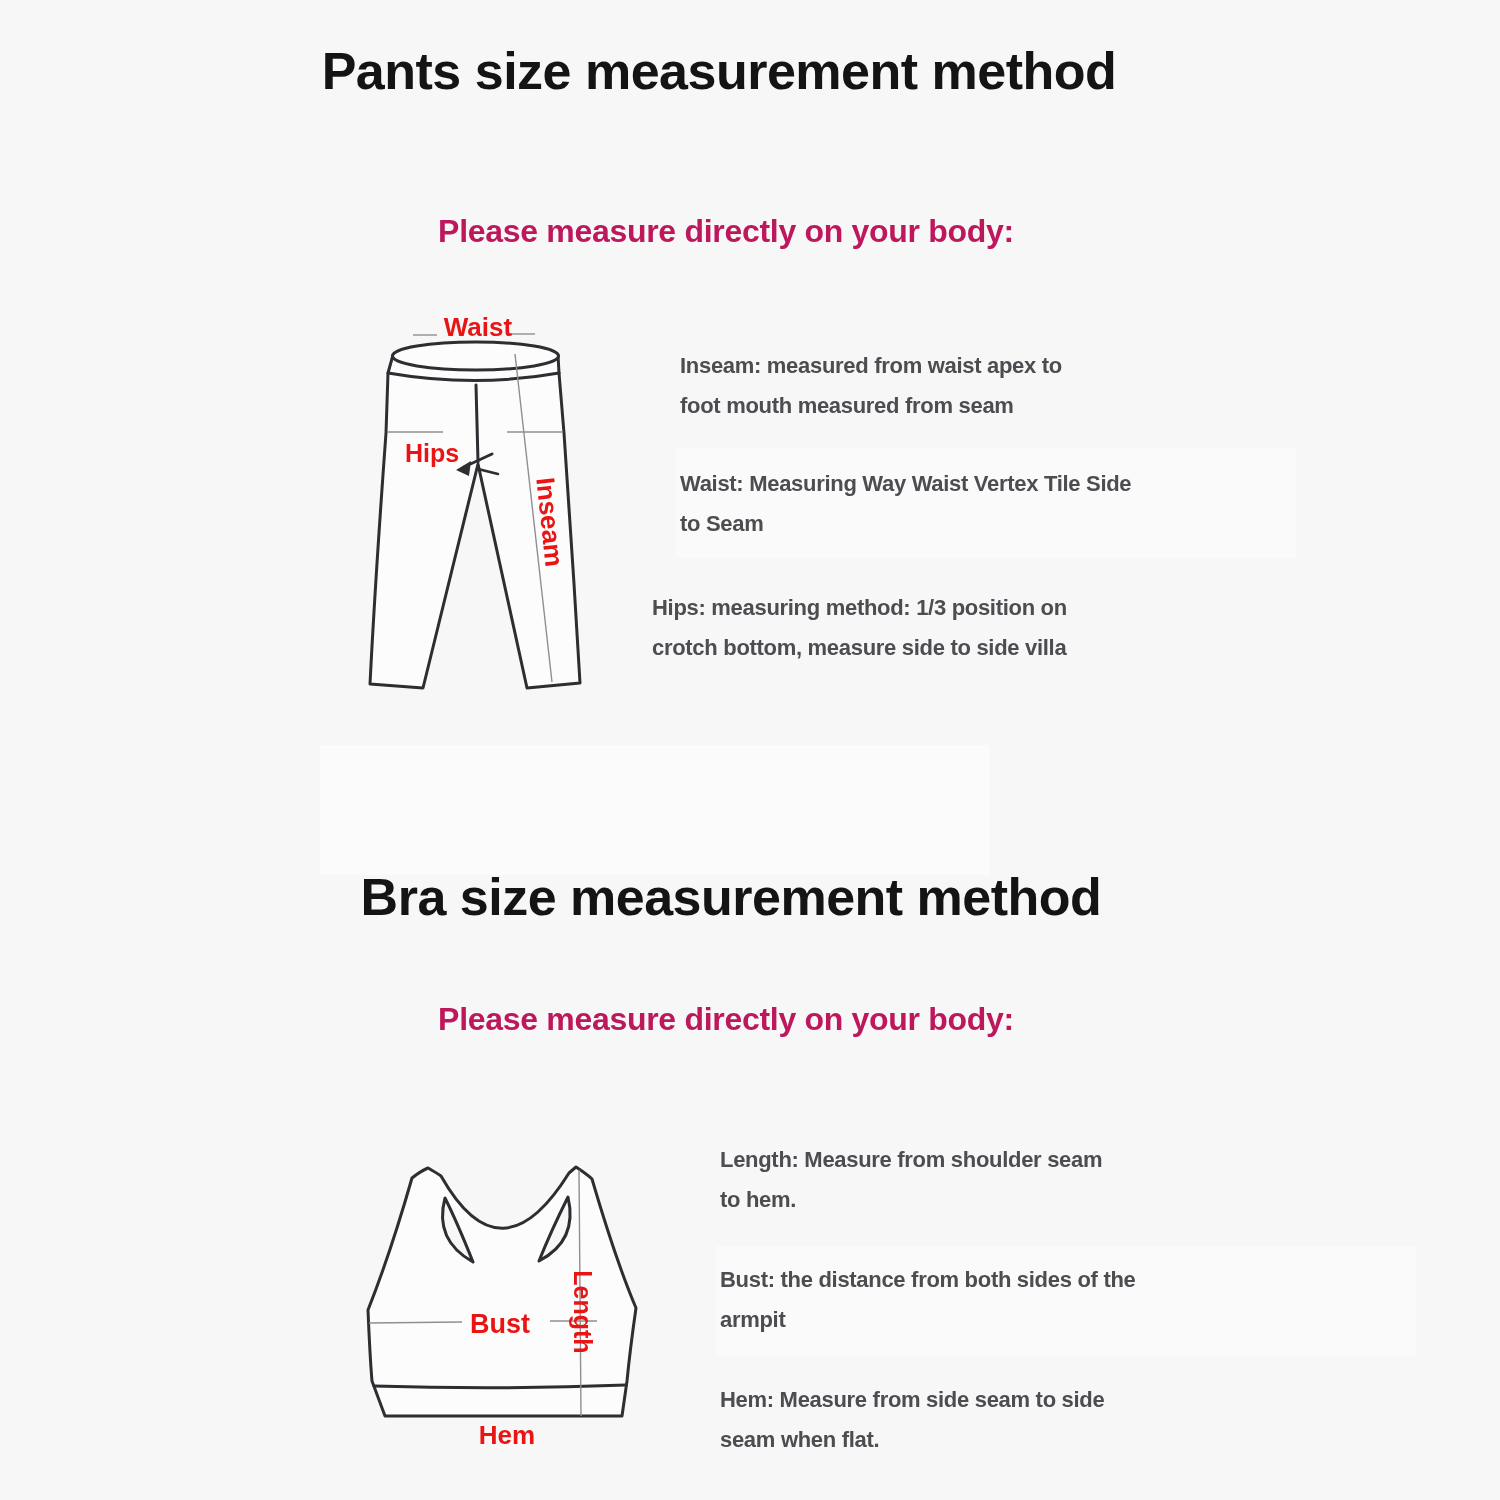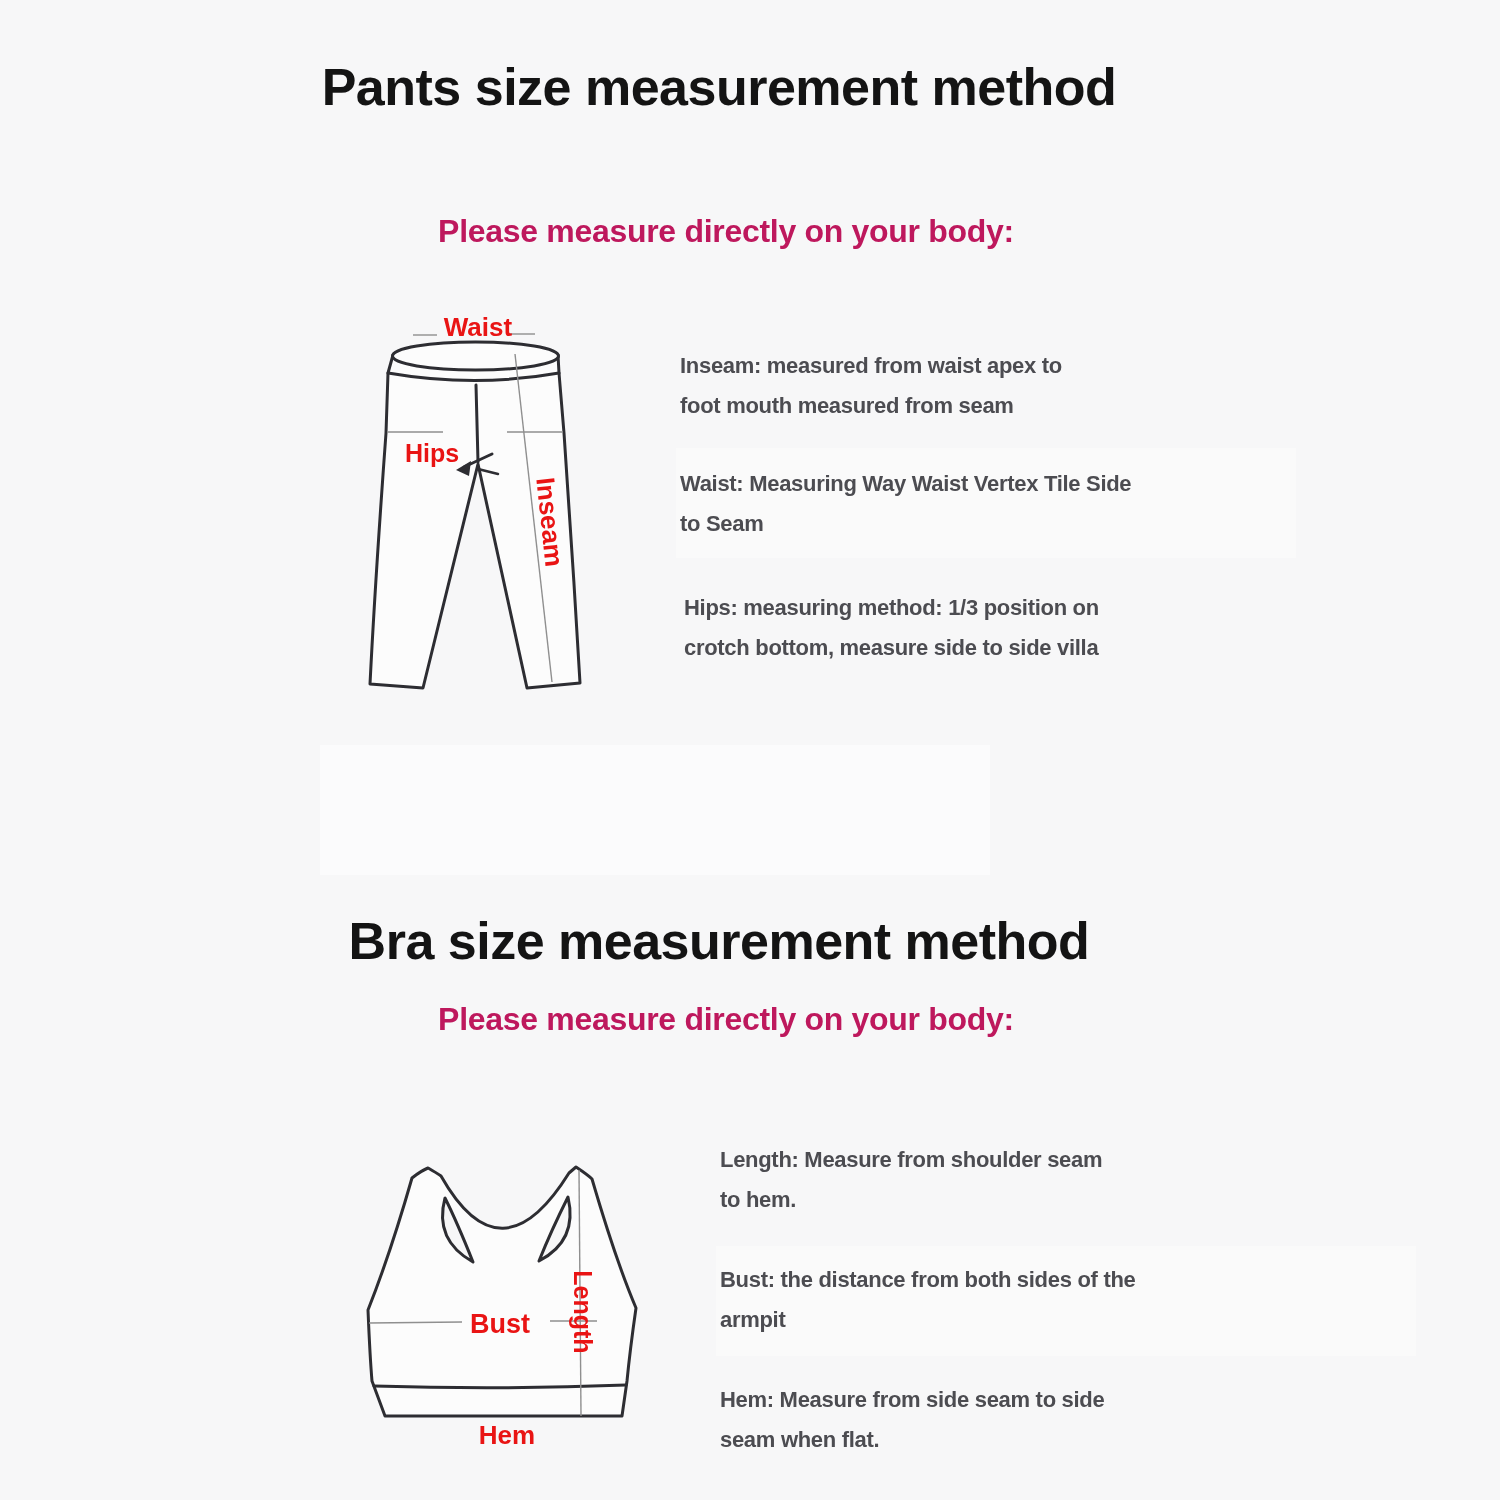--- a/index.html
+++ b/index.html
@@ -34,21 +34,21 @@
 </style>
 </head>
 <body>
 
 <div class="canvas">
 
   <div class="patch" style="left:320px;top:745px;width:670px;height:130px;"></div>
   <div class="patch" style="left:676px;top:448px;width:620px;height:110px;opacity:.7;"></div>
   <div class="patch" style="left:716px;top:1246px;width:700px;height:110px;opacity:.7;"></div>
 
-  <div class="h1" style="top:58px;text-align:center;">Pants size measurement method</div>
+  <div class="h1" style="top:42px;text-align:center;">Pants size measurement method</div>
 
   <div class="sub" style="top:212px;">Please measure directly on your body:</div>
 
   <svg class="diagram" style="left:345px;top:305px;" width="330" height="400" viewBox="0 0 330 400">
 
     <path class="outline" d="M 48,50 L 43,68 L 41,128 C 35,210 29,300 25,379 L 78,383 L 133,159 L 182,383 L 235,378 C 230,295 225,210 219,128 L 214,68 L 213,50 Q 130,30 48,50 Z"></path>
 
     <ellipse class="outline" cx="130.5" cy="51" rx="83" ry="14"></ellipse>
 
     <path class="stroke3" d="M 43,68 Q 130,83 214,68"></path>
@@ -73,26 +73,26 @@
   </svg>
 
   <div class="para" style="left:680px;top:346px;">
     <span class="line">Inseam: measured from waist apex to</span>
     <span class="line">foot mouth measured from seam</span>
   </div>
   <div class="para" style="left:680px;top:464px;">
     <span class="line">Waist: Measuring Way Waist Vertex Tile Side</span>
     <span class="line">to Seam</span>
   </div>
-  <div class="para" style="left:684px;top:588px;">
+  <div class="para" style="left:652px;top:588px;">
     <span class="line">Hips: measuring method: 1/3 position on</span>
     <span class="line">crotch bottom, measure side to side villa</span>
   </div>
 
-  <div class="h1" style="top:912px;">Bra size measurement method</div>
+  <div class="h1" style="top:868px;padding-left:12px;">Bra size measurement method</div>
 
   <div class="sub" style="top:1000px;">Please measure directly on your body:</div>
 
   <svg class="diagram" style="left:345px;top:1140px;" width="330" height="330" viewBox="0 0 330 330">
 
     <path class="outline" d="M 83,28 C 88,31 92,33 96,36 Q 156,142 224,33 L 231,27 C 237,31 243,35 247,39 C 259,80 274,128 291,168 C 287,196 284,220 282,241 L 277,276 L 40,276 L 27,241 C 25,218 24,194 23,170 C 40,127 55,80 67,38 C 72,34 78,30 83,28 Z"></path>
 
     <path class="cutout" d="M 100,58 C 92,88 103,108 128,122 C 116,92 107,72 100,58 Z"></path>
     <path class="cutout" d="M 223,57 C 230,87 219,108 194,121 C 206,91 216,71 223,57 Z"></path>
 

